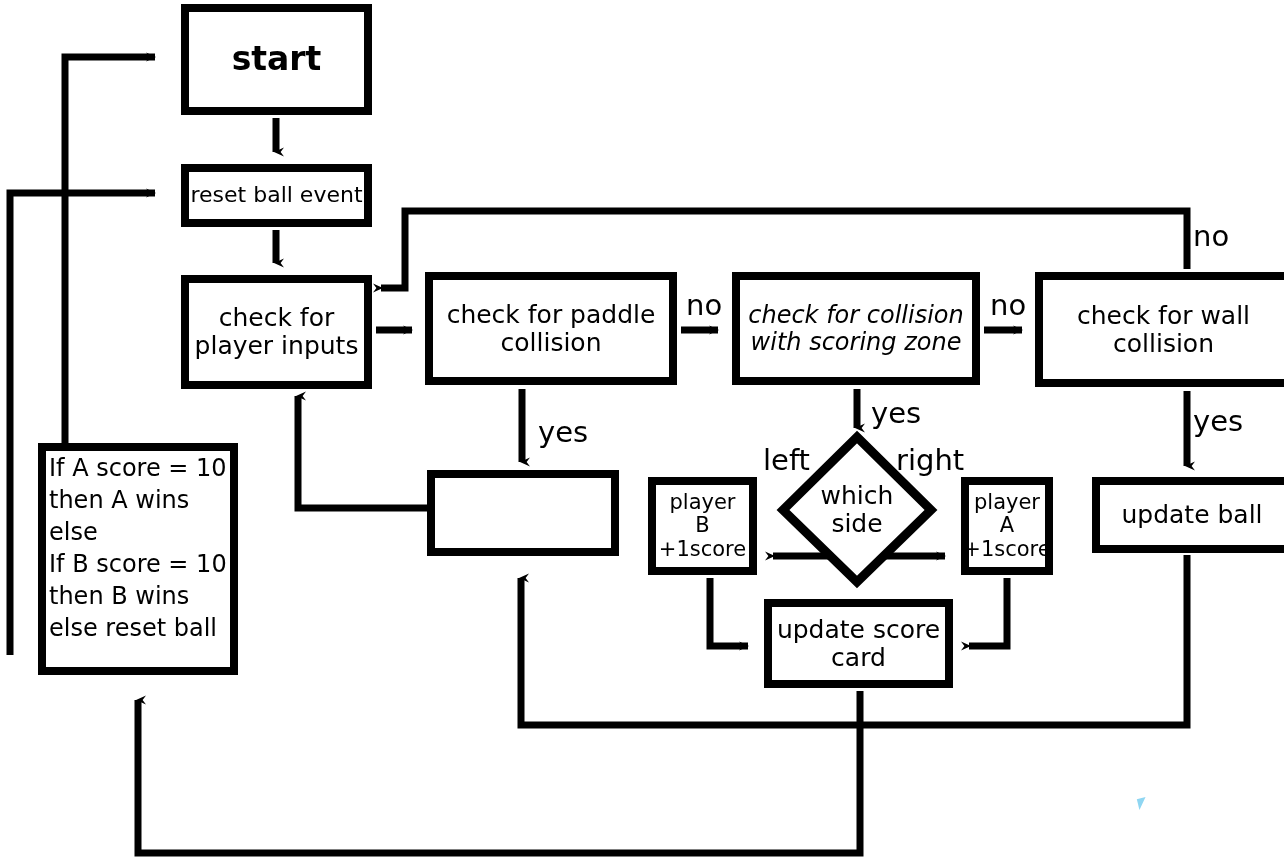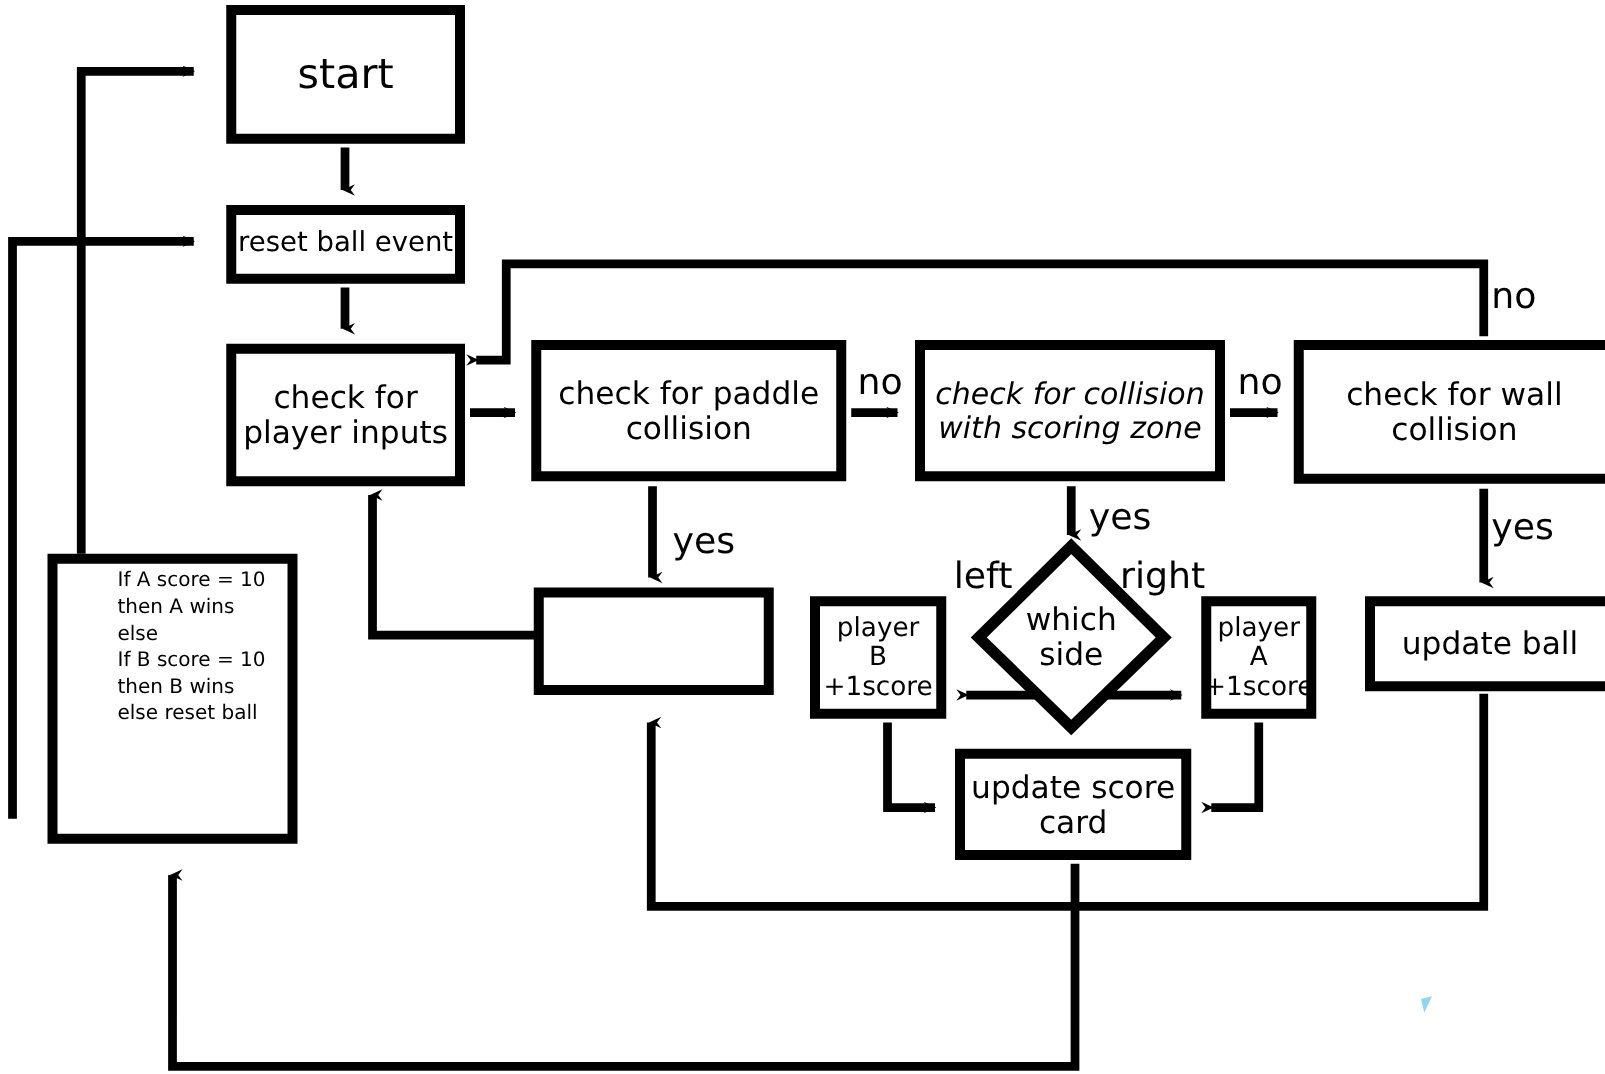--- a/index.html
+++ b/index.html
@@ -31,27 +31,27 @@
     color: #000;
     line-height: 1.12;
     white-space: pre-line;
     pointer-events: none;
   }
   .edge-label {
     position: absolute;
     color: #000;
     white-space: nowrap;
   }
-  .t-start   { font-size: 33px; }
+  .t-start   { font-size: 33px; font-weight: bold; }
   .t-reset   { font-size: 22px; }
   .t-proc    { font-size: 25px; }
   .t-proc-sm { font-size: 24px; }
   .t-player  { font-size: 21px; }
   .t-diamond { font-size: 25px; }
-  .t-score   { font-size: 16px; line-height: 1.33; margin-left: 45px; }
+  .t-score   { font-size: 24px; line-height: 1.33; }
   .t-label   { font-size: 29px; }
   .scorebox-text {
     position: absolute;
     display: block;
     text-align: left;
     color: #000;
     white-space: pre-line;
   }
   .cursor-artifact {
     position: absolute;

